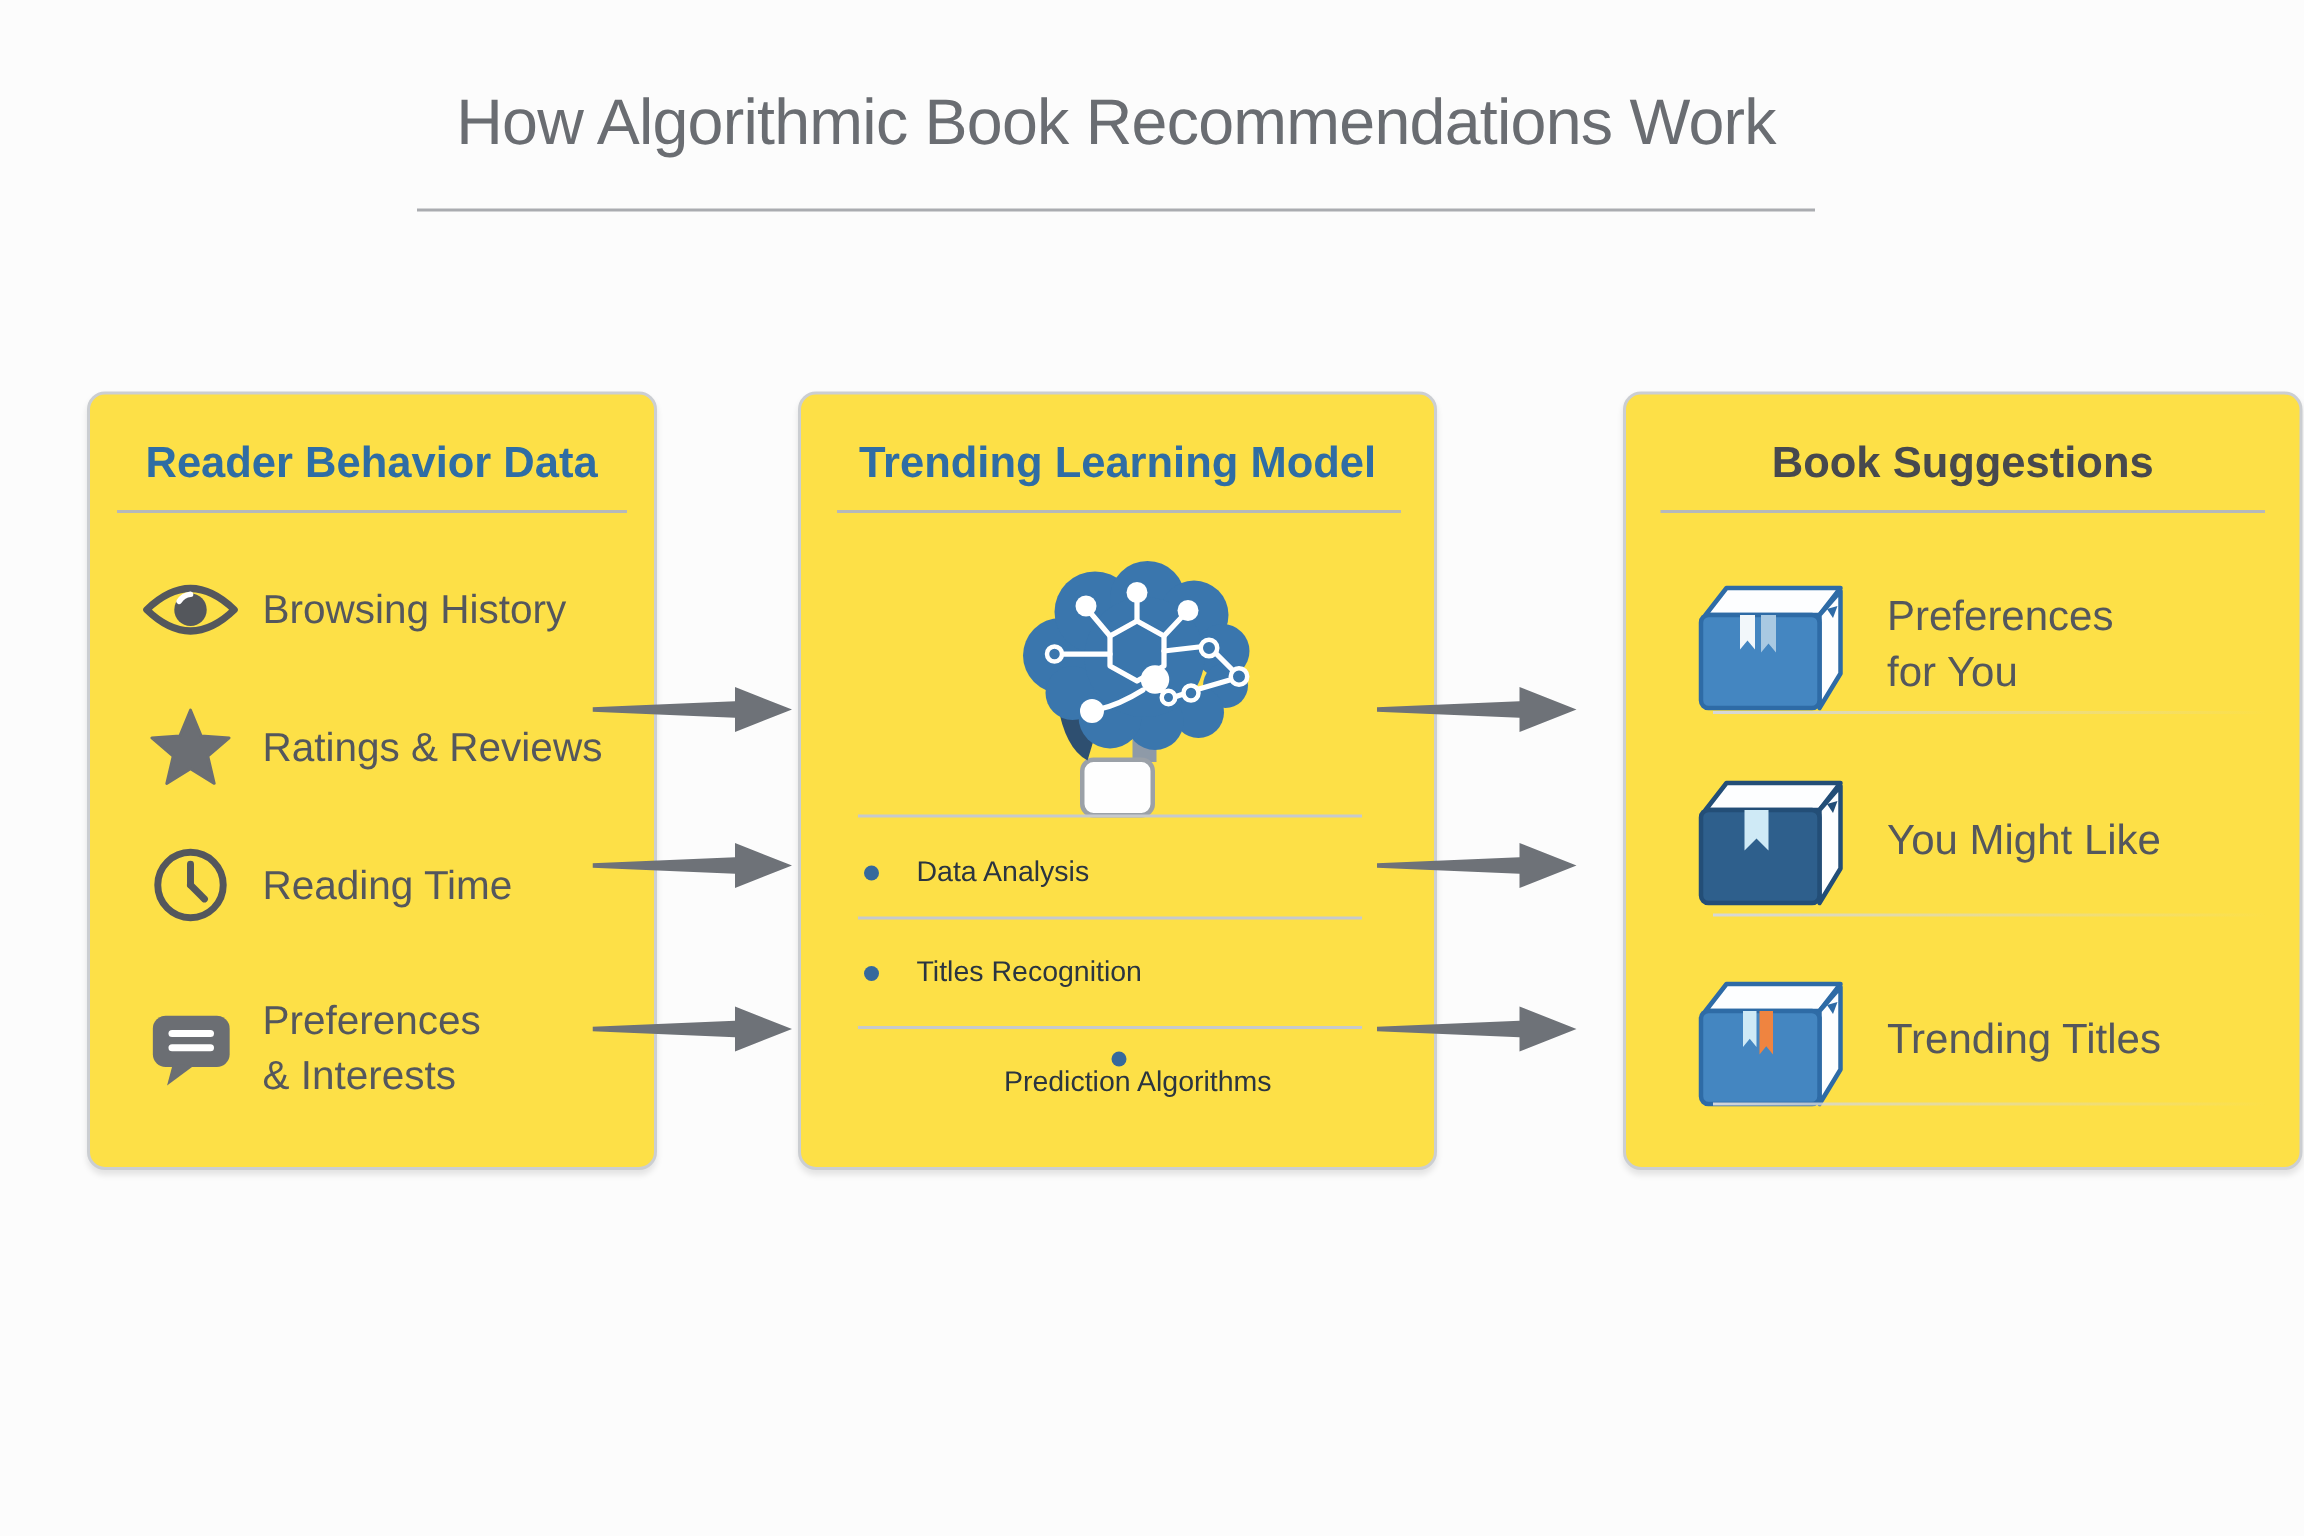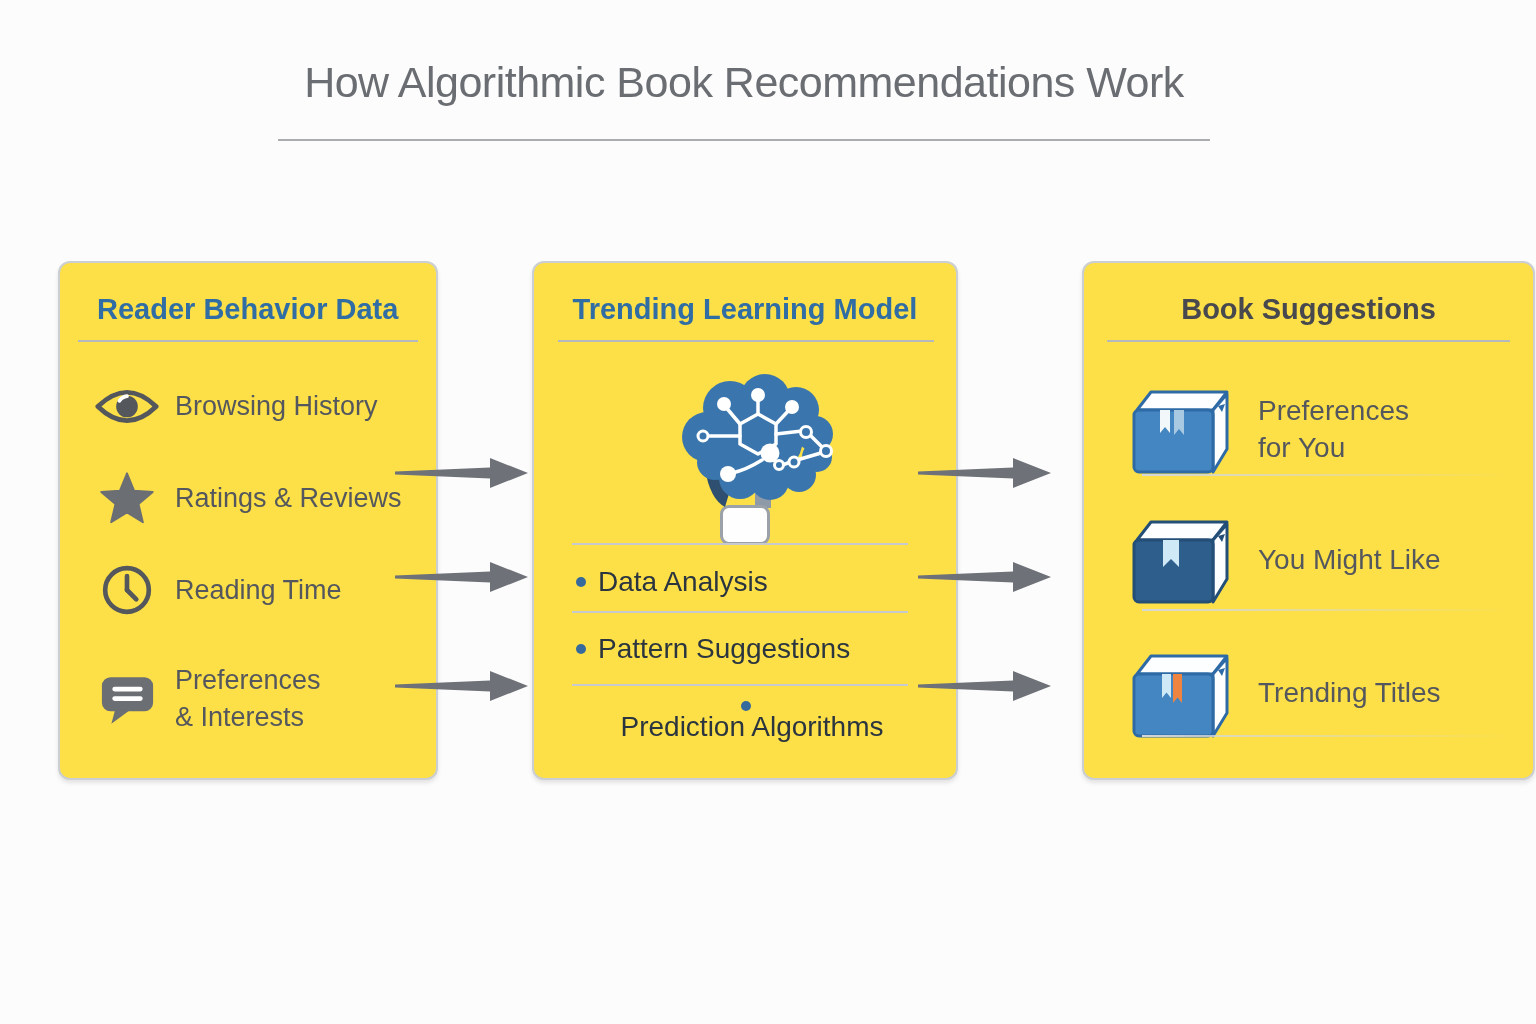--- a/index.html
+++ b/index.html
@@ -36,21 +36,21 @@
   .rb-label{margin-left:14px;font-size:27px;color:var(--body-text);line-height:37px;}
 
   
   .brain-wrap{position:absolute;left:146px;top:111px;width:155px;height:135px;}
   .brain-stem{position:absolute;left:221px;top:205px;width:16px;height:40px;background:#8e9aa8;}
   .chip{position:absolute;left:186px;top:242px;width:50px;height:40px;background:#fefefe;
         border:3px solid #9ba1a8;border-radius:9px;}
   .mid-rule{position:absolute;left:38px;right:48px;height:2px;background:#c6c9cd;}
   .ml-row{position:absolute;left:42px;right:40px;display:flex;align-items:center;}
   .bullet{width:10px;height:10px;border-radius:50%;background:#36699c;flex:0 0 10px;}
-  .ml-label{margin-left:12px;font-size:28px;color:var(--list-text);text-align:right;}
+  .ml-label{margin-left:25px;font-size:19px;color:var(--list-text);text-align:right;}
 
   
   .sug-book{position:absolute;left:48px;}
   .sug-label{position:absolute;left:174px;font-size:28px;color:var(--body-text);line-height:37px;}
   .sug-sep{position:absolute;left:58px;right:22px;height:2px;
            background:linear-gradient(to right,#d5d7d9,rgba(220,222,224,0));}
 
   .arrow{position:absolute;width:137px;height:40px;z-index:5;}
 </style>
 </head>
@@ -170,21 +170,21 @@
     <div class="mid-rule" style="top:280px;"></div>
 
     <div class="ml-row" style="top:300px;height:38px;">
       <span class="bullet"></span>
       <span class="ml-label">Data Analysis</span>
     </div>
     <div class="mid-rule" style="top:348px;"></div>
 
     <div class="ml-row" style="top:367px;height:38px;">
       <span class="bullet"></span>
-      <span class="ml-label">Pattern Suggestions</span>
+      <span class="ml-label">Titles Recognition</span>
     </div>
     <div class="mid-rule" style="top:421px;"></div>
 
     <div class="ml-row" style="top:438px;height:38px;flex-direction:column;">
       <span class="bullet"></span>
       <span class="ml-label">Prediction Algorithms</span>
     </div>
   </div>
 
   <div class="panel panel-right">

